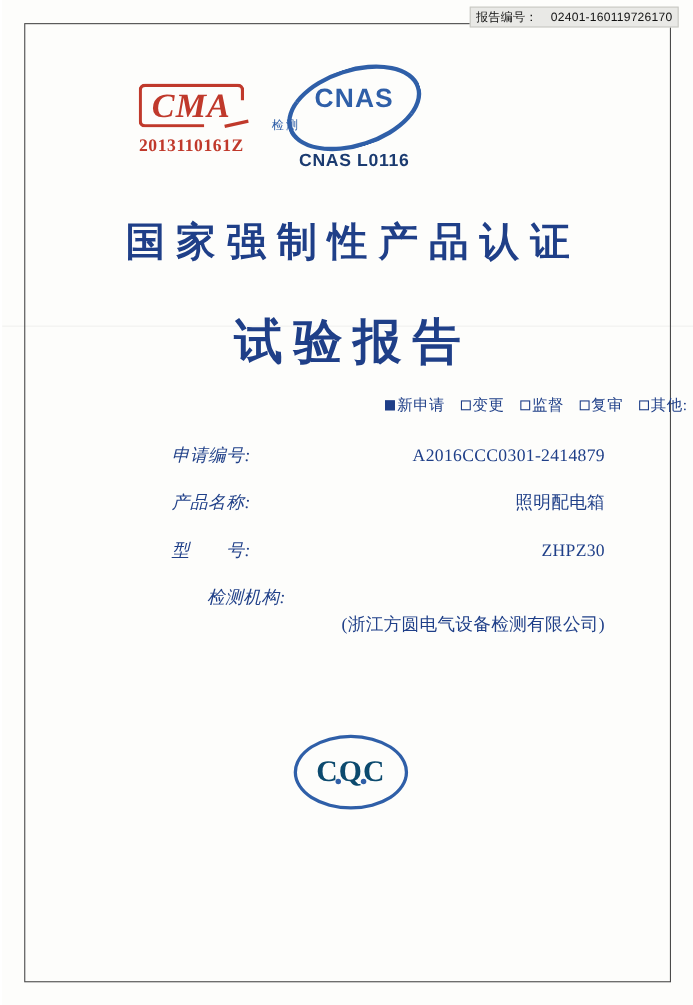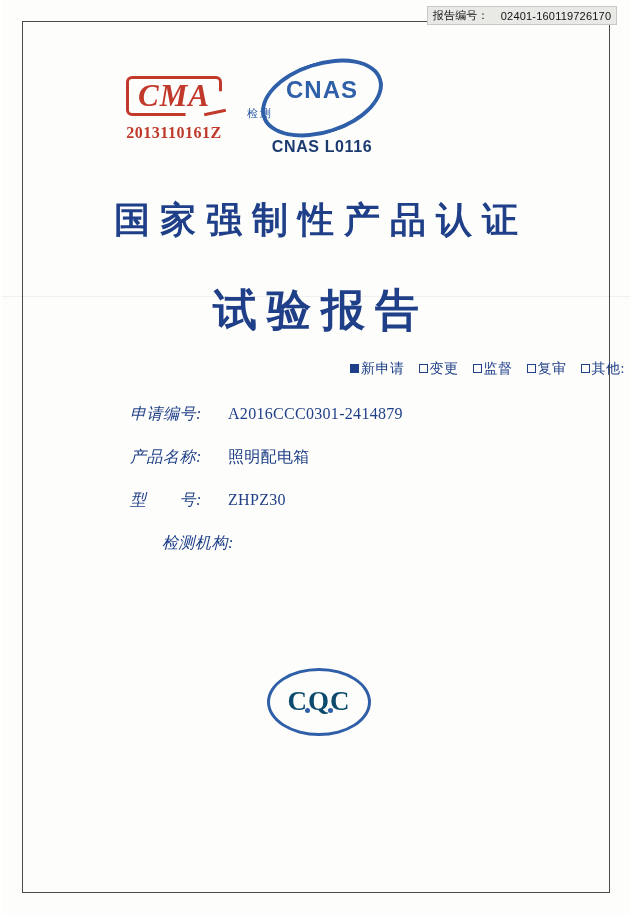--- a/index.html
+++ b/index.html
@@ -235,20 +235,21 @@
   }
   .cb-box.checked { background: #1f3f88; }
 
   
   .fields {
     position: absolute;
     left: 128px;
     top: 404px;
     width: 420px;
     color: #1f3f88;
+    text-align: right;
   }
   .field-row {
     display: flex;
     align-items: baseline;
     margin-bottom: 22px;
     font-size: 16px;
   }
   .field-label {
     width: 98px;
     flex: 0 0 98px;
@@ -389,20 +390,21 @@
     </div>
 
     <div class="field-row">
       <div class="field-label">型　　号:</div>
       <div class="field-value">ZHPZ30</div>
     </div>
 
     <div class="field-row tight">
       <div class="field-label">检测机构:</div>
     </div>
+    <div class="field-sub">(浙江方圆电气设备检测有限公司)</div>
 
   </div>
 
   <div class="cqc-wrap">
     <div class="cqc-ellipse"></div>
     <div class="cqc-text">CQC</div>
     <div class="cqc-dot d1"></div>
     <div class="cqc-dot d2"></div>
   </div>
 

